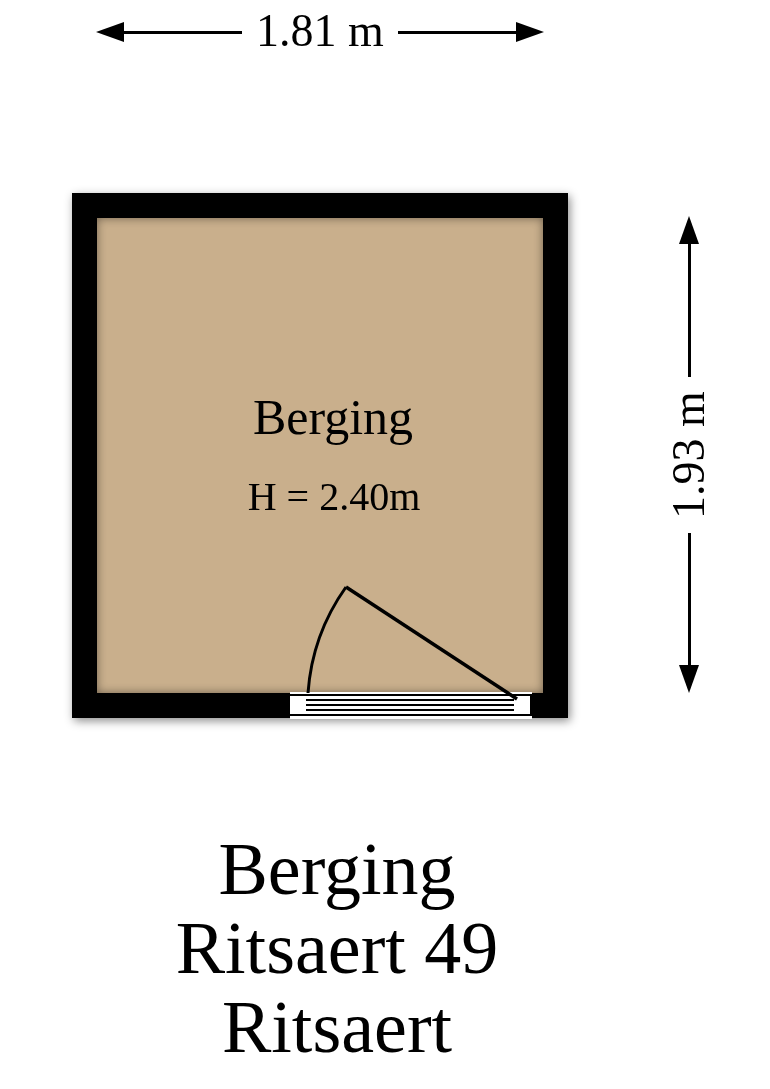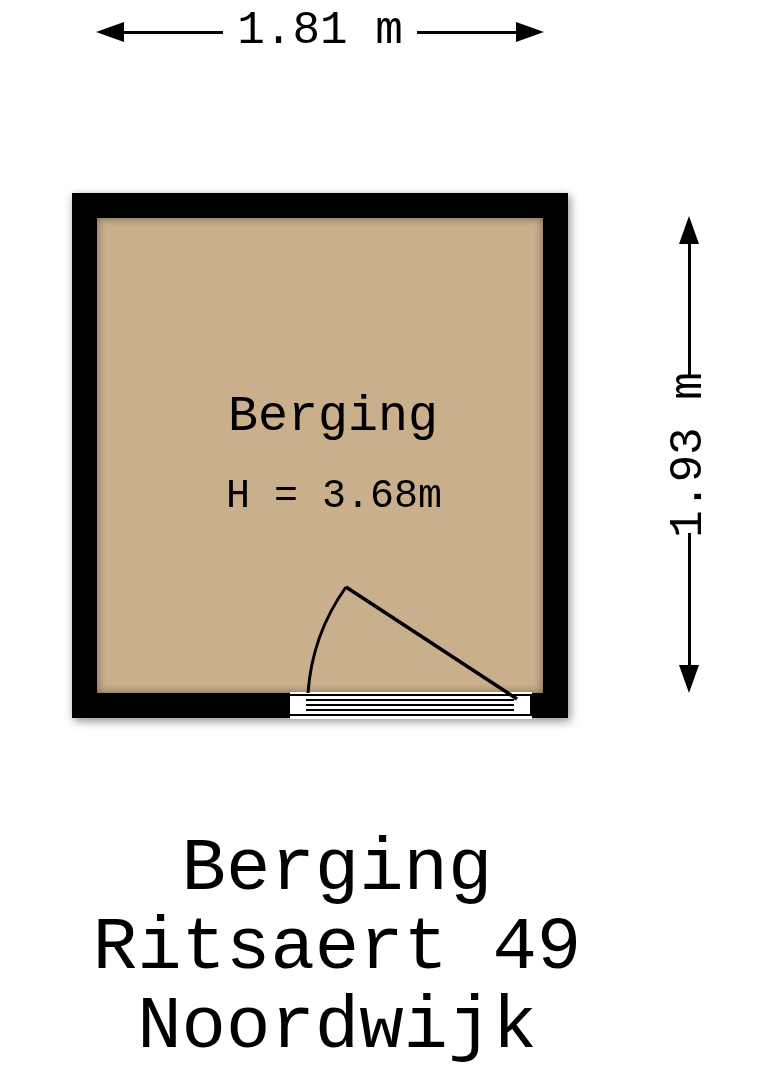--- a/index.html
+++ b/index.html
@@ -6,21 +6,21 @@
     --wall:#000000;
     --floor:#c9af8c;
     --bg:#ffffff;
     --ink:#000000;
   }
   html,body{margin:0;padding:0;background:#fff;}
   .canvas{
     position:relative;
     width:770px;height:1089px;
     background:var(--bg);
-    font-family:Liberation Mono, monospace;
+    font-family:Liberation Serif, serif;
     color:var(--ink);
     overflow:hidden;
   }
 
   
   .dim-top{
     position:absolute;left:96px;top:14px;width:448px;height:36px;
     display:flex;align-items:center;
   }
   .arrowhead-left{
@@ -132,33 +132,33 @@
     <span class="dim-label-v-box">
       <span class="dim-label-v">1.93 m</span>
     </span>
     <span class="dim-line-v"></span>
     <span class="arrowhead-down"></span>
   </div>
 
   <div class="room">
     <div class="floor">
       <div class="room-name">Berging</div>
-      <div class="room-h">H = 3.68m</div>
+      <div class="room-h">H = 2.40m</div>
     </div>
   </div>
 
   <div class="door-gap"></div>
   <div class="jamb jamb-left"></div>
   <div class="jamb jamb-right"></div>
   <div class="threshold"></div>
 
   <svg class="door-svg" viewBox="0 0 770 1089">
     <path d="M 308 693 A 208 208 0 0 1 346 587" fill="none" stroke="#000" stroke-width="3"></path>
     <path d="M 346 587 L 517 699" fill="none" stroke="#000" stroke-width="3.5"></path>
   </svg>
 
   <div class="caption">
     <div>Berging</div>
     <div>Ritsaert 49</div>
-    <div>Noordwijk</div>
+    <div>Ritsaert</div>
   </div>
 
 </div>
 
 </body></html>

